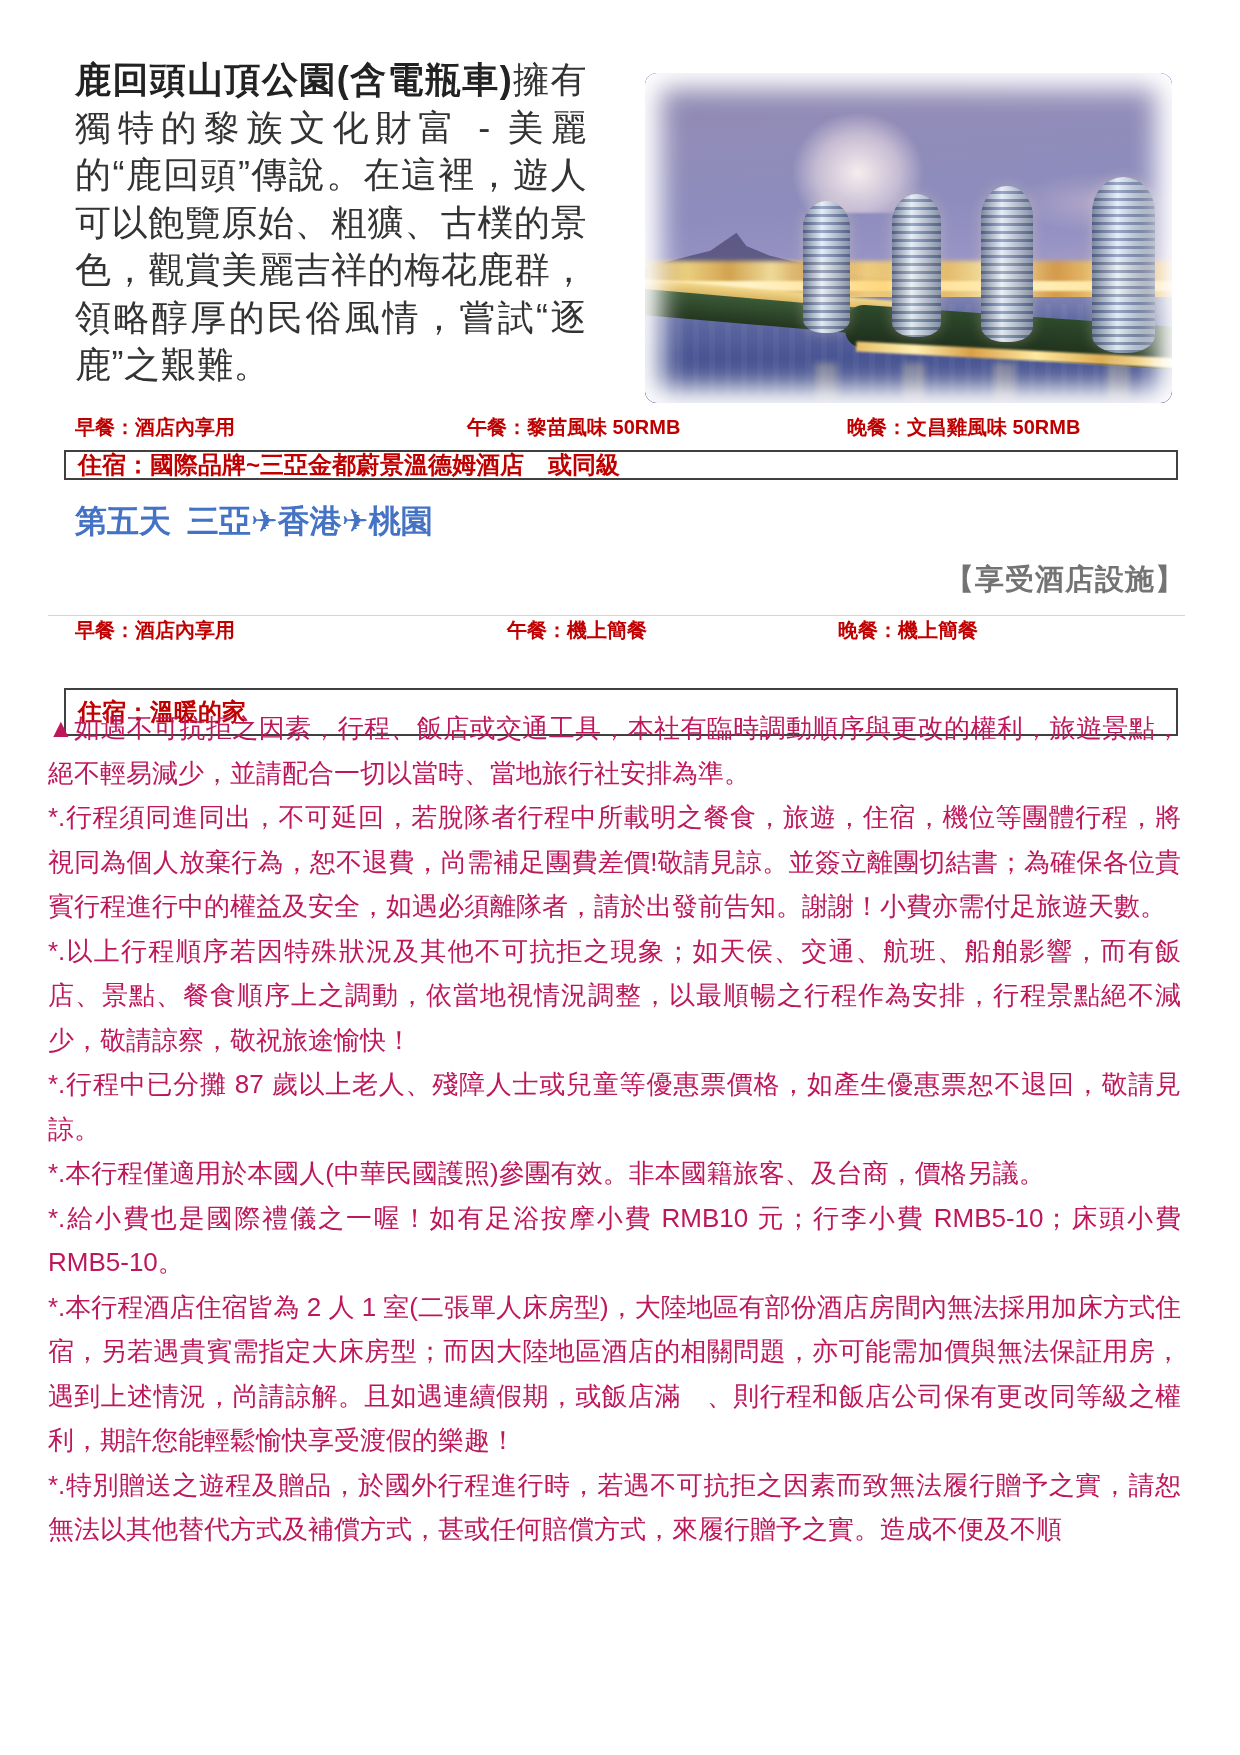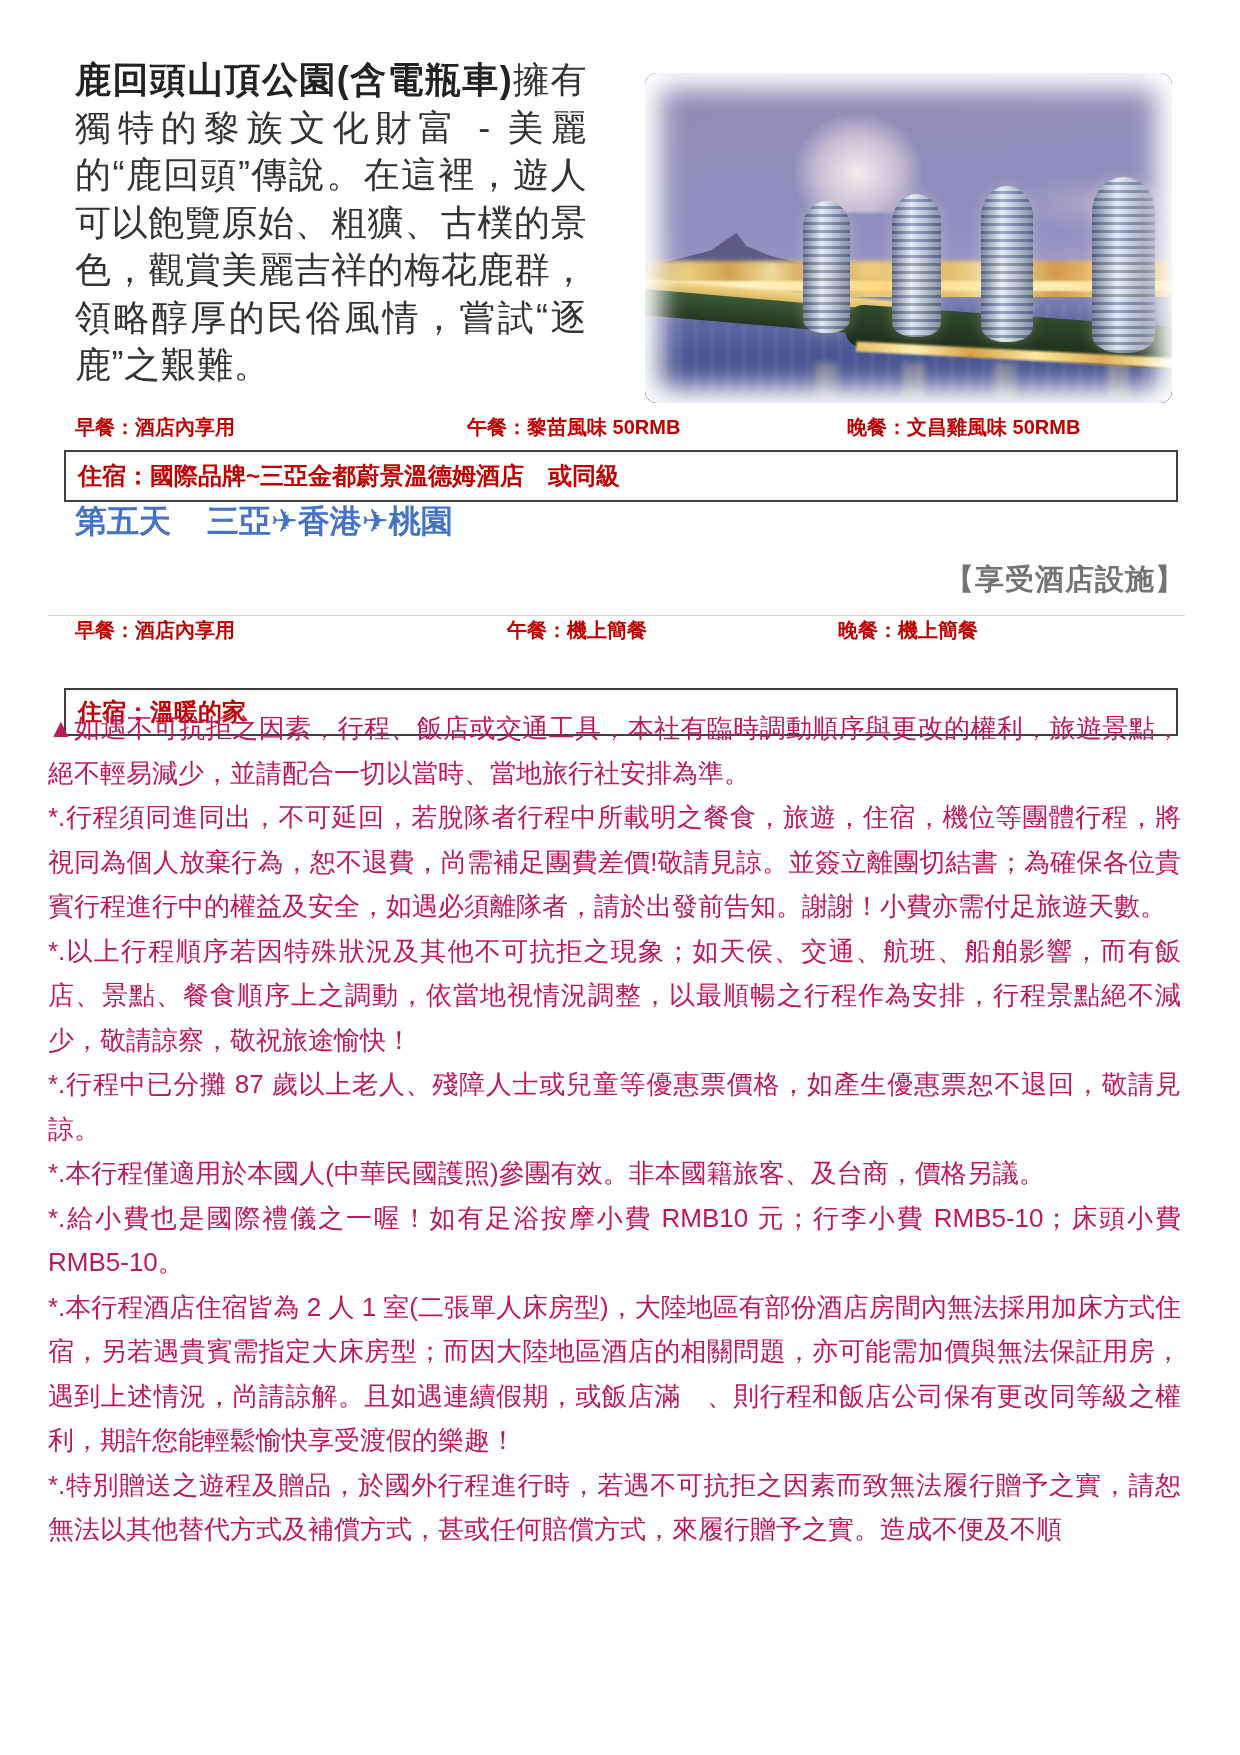--- a/index.html
+++ b/index.html
@@ -58,25 +58,25 @@
   
   .meal-row{position:absolute;left:75px;width:1105px;height:30px;font-weight:bold;font-size:20px;}
   .meal-row span{position:absolute;top:0;white-space:nowrap;}
   .row1{top:414px;}
   .row2{top:617px;}
   .row1 .c1{left:0;} .row1 .c2{left:392px;} .row1 .c3{left:772px;}
   .row2 .c1{left:0;} .row2 .c2{left:432px;font-family:Liberation Serif, serif;} .row2 .c3{left:763px;}
   
   .hotel-box{position:absolute;left:64px;width:1114px;border:2px solid #404040;
     font-weight:bold;font-size:24px;display:flex;align-items:center;padding-left:12px;box-sizing:border-box;}
-  .box1{top:450px;height:52px;}
+  .box1{top:450px;height:30px;}
   .box2{top:688px;height:48px;}
   
   .day-title{position:absolute;left:75px;top:500px;font-size:32px;font-weight:bold;white-space:nowrap;}
-  .day-title .route{margin-left:36px;}
+  .day-title .route{margin-left:16px;}
   .highlight{position:absolute;left:48px;top:560px;width:1137px;text-align:right;
     font-size:29px;font-weight:600;color:#737373;letter-spacing:1px;}
   .hairline{position:absolute;left:48px;top:615px;width:1137px;height:0;border-top:1px solid #d5d5d5;}
   
   .notes{position:absolute;left:48px;top:706px;width:1133px;
     font-size:26px;line-height:44.5px;text-align:justify;color:#be185d;}
   .notes p{margin:0;}
 </style>
 </head>
 <body>

